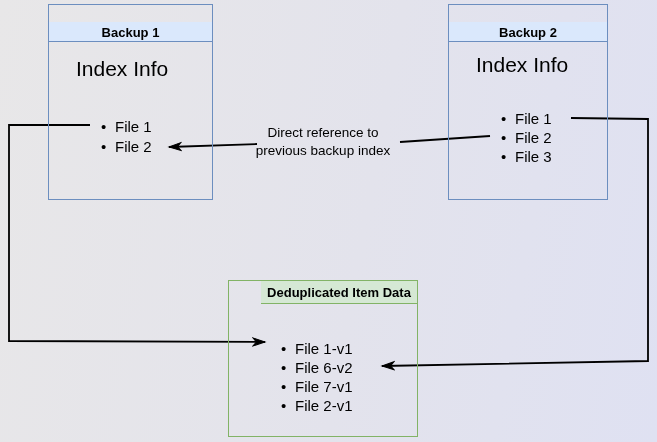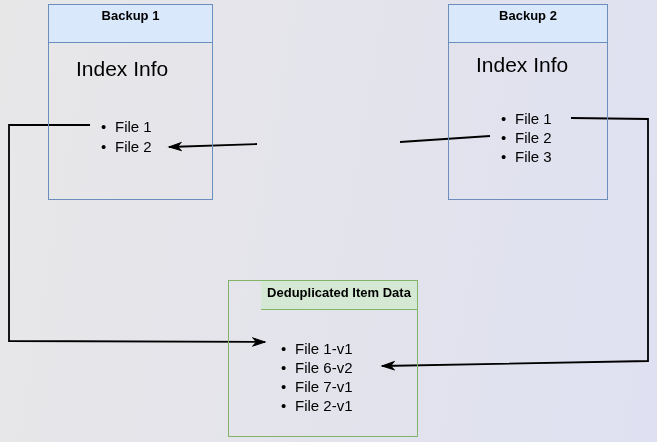--- a/index.html
+++ b/index.html
@@ -29,26 +29,27 @@
   .box.green { border: 1.5px solid #82b366; }
   .hdr {
     position: absolute;
     left: 0; right: 0; top: 0;
     box-sizing: border-box;
     text-align: center;
     font-weight: bold;
     font-size: 13px;
   }
   .hdr.blue {
-    height: 38px; line-height: 22px;
+    height: 20px; line-height: 22px;
     background: #dae8fc;
     border-bottom: 1.5px solid #6c8ebf;
+    margin-top: 17px;
   }
   .hdr.green {
-    height: 29px; line-height: 23px;
+    height: 23px; line-height: 23px;
     background: #d5e8d4;
     border-bottom: 1.5px solid #82b366;
     margin-left: 32px;
   }
   .index-label {
     position: absolute;
     font-size: 21px;
     line-height: 20px;
     white-space: nowrap;
   }
@@ -142,14 +143,16 @@
         <span class="bullet">•</span>
         <span>File 7-v1</span>
       </div>
       <div class="li h19">
         <span class="bullet">•</span>
         <span>File 2-v1</span>
       </div>
     </div>
   </div>
 
+  <div class="edge-label">Direct reference to
+previous backup index</div>
 
 </div>
 
 </body></html>

